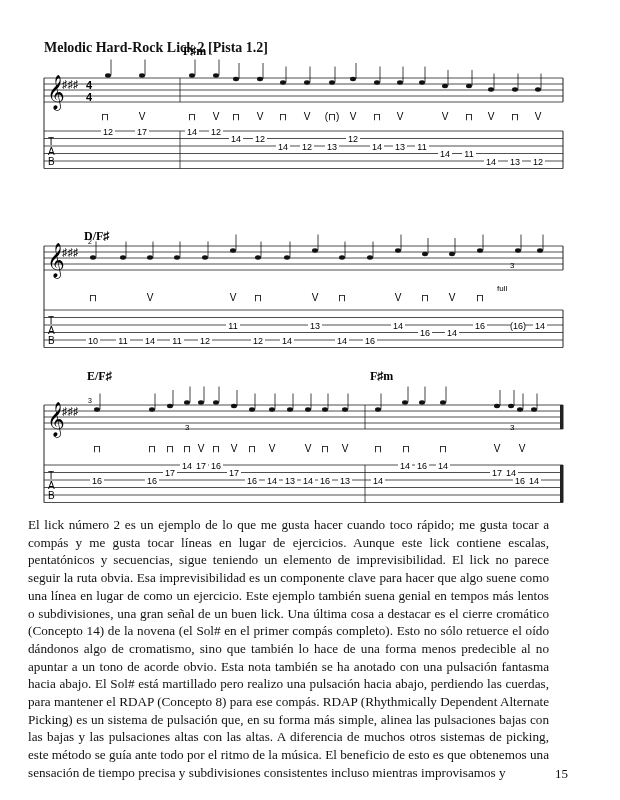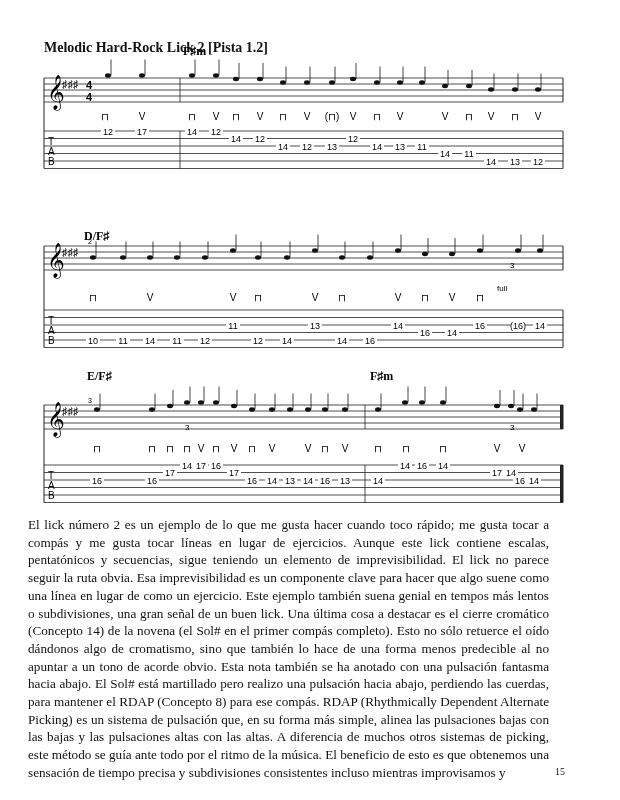--- a/index.html
+++ b/index.html
@@ -1,21 +1,21 @@
 <!DOCTYPE html>
 <html><head>
 <meta charset="utf-8">
 <style>
   html, body { margin: 0; padding: 0; background: #ffffff; }
   body { width: 620px; height: 800px; position: relative; overflow: hidden; font-family: "Liberation Serif", "DejaVu Serif", serif; color: #111; }
   .title { position: absolute; left: 44px; top: 40px; font-weight: bold; font-size: 14px; }
   svg text { font-family: "Liberation Sans", "DejaVu Sans", sans-serif; }
   .chord { font-family: "Liberation Serif", serif; font-weight: bold; font-size: 12px; }
   .para { position: absolute; left: 28px; top: 516px; width: 521px; font-size: 13.2px; line-height: 17.7px; text-align: justify; }
-  .pagenum { position: absolute; left: 555px; top: 766px; font-size: 10px; font-weight: normal; }
+  .pagenum { position: absolute; left: 555px; top: 766px; font-size: 13px; font-weight: normal; }
 </style>
 </head>
 <body>
 
 <div class="title">Melodic Hard-Rock Lick 2 [Pista 1.2]</div>
 
 <svg id="score" width="620" height="510" style="position:absolute;left:0;top:0;" xmlns="http://www.w3.org/2000/svg">
     <line x1="44" x2="563" y1="78" y2="78" stroke="#222" stroke-width="0.8"></line>
     <line x1="44" x2="563" y1="84" y2="84" stroke="#222" stroke-width="0.8"></line>
     <line x1="44" x2="563" y1="90" y2="90" stroke="#222" stroke-width="0.8"></line>

